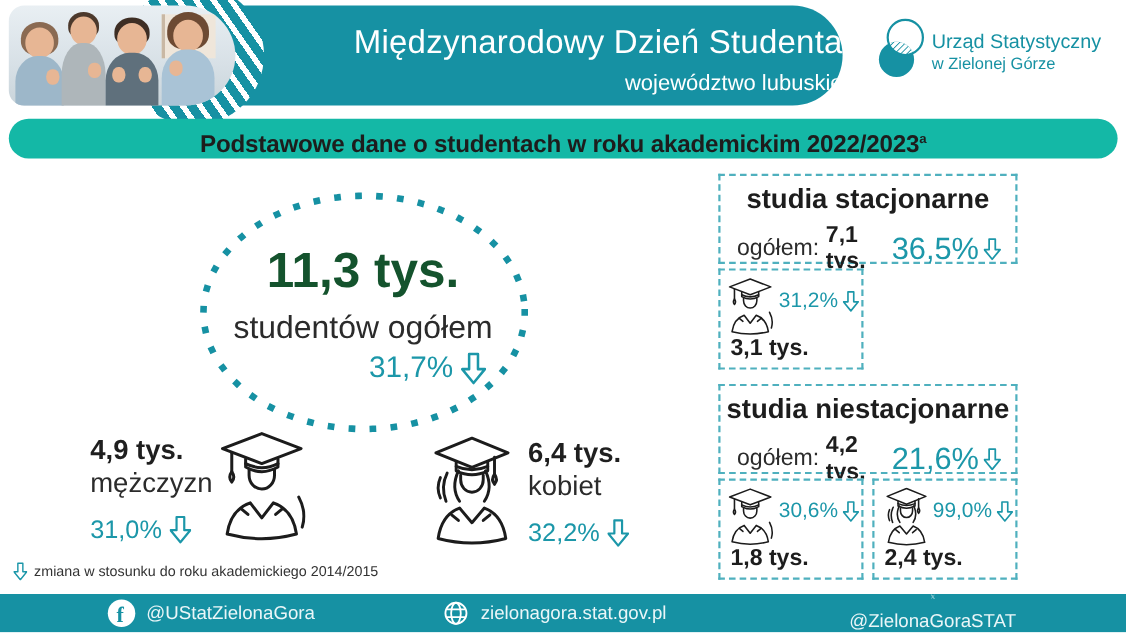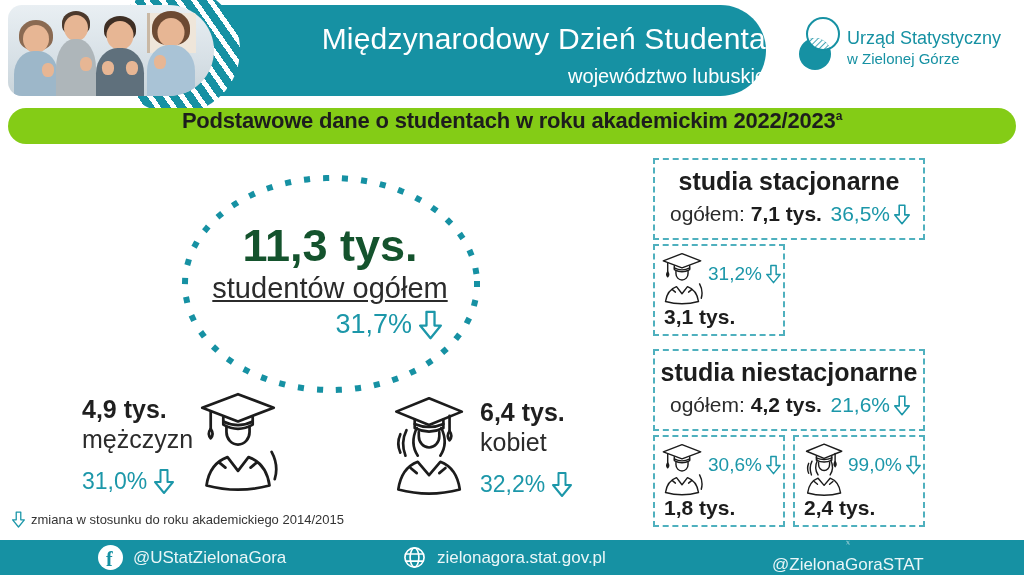--- a/index.html
+++ b/index.html
@@ -22,30 +22,30 @@
   .p-head{position:absolute;left:50%;transform:translateX(-50%);top:0;border-radius:50%;background:#e7b694;}
   .p-hair{position:absolute;left:50%;transform:translateX(-50%);border-radius:50% 50% 40% 40%;}
   .p-body{position:absolute;left:50%;transform:translateX(-50%);border-radius:45% 45% 10% 10%;}
   .p-thumb{position:absolute;width:12px;height:14px;border-radius:45%;background:#e7b694;}
 
   .logo-wrap{left:793px;top:12px;width:215px;height:78px;}
   .logo-text1{position:absolute;left:54px;top:16px;font-size:18px;color:#1691A3;font-weight:400;}
   .logo-text2{position:absolute;left:54px;top:38px;font-size:15px;color:#1691A3;}
 
   
-  .title-bar{left:8px;top:108px;width:1008px;height:36px;background:#84cc16;border-radius:18px;
-             display:flex;align-items:flex-start;justify-content:center;}
+  .title-bar{left:8px;top:108px;width:1008px;height:36px;background:#14b8a6;border-radius:18px;
+             display:flex;align-items:flex-end;justify-content:center;}
   .title-bar-text{font-size:22px;font-weight:700;color:#1d1d1d;letter-spacing:-.2px;}
   .title-bar-text sup{font-size:12px;}
 
   
   .dots-svg{left:176px;top:170px;}
   .total-box{left:196px;top:222px;width:268px;text-align:center;}
   .total-value{font-size:45px;font-weight:800;color:#14532d;line-height:1.05;}
-  .total-label{font-size:29px;color:#2b2b2b;margin-top:3px;text-decoration:underline;}
+  .total-label{font-size:29px;color:#2b2b2b;margin-top:13px;}
   .total-change{margin-top:4px;padding-right:22px;text-align:right;font-size:27px;color:#1C97A9;
                 display:flex;align-items:center;justify-content:flex-end;gap:7px;}
 
   .arr{display:inline-block;color:#1C97A9;flex:none;}
 
   
   .men-text{left:82px;top:395px;width:118px;}
   .women-text{left:480px;top:398px;width:120px;}
   .g-value{font-size:25px;font-weight:800;color:#1f1f1f;}
   .g-label{font-size:25px;color:#2b2b2b;margin-top:1px;}
@@ -53,21 +53,21 @@
   .icon-men-main{left:198px;top:391px;}
   .icon-women-main{left:386px;top:395px;}
 
   
   .panel-head{left:653px;width:272px;height:82px;border:2px dashed #4FB0BE;box-sizing:border-box;
               background:#fff;}
   .panel-title{text-align:center;font-size:25px;font-weight:800;color:#1d1d1d;margin-top:7px;}
   .panel-total{display:flex;align-items:center;padding:6px 13px 0 15px;}
   .pt-label{font-size:21px;color:#2b2b2b;}
   .pt-value{font-size:21px;font-weight:800;color:#1d1d1d;margin-left:6px;}
-  .pt-change{margin-left:auto;font-size:21px;color:#1C97A9;display:flex;align-items:center;gap:4px;}
+  .pt-change{margin-left:auto;font-size:28px;color:#1C97A9;display:flex;align-items:center;gap:4px;}
   .sub-box{width:132px;height:92px;border:2px dashed #4FB0BE;box-sizing:border-box;background:#fff;}
   .sub-change{position:absolute;left:53px;top:17px;font-size:19px;color:#1C97A9;display:flex;align-items:center;gap:4px;}
   .sub-value{position:absolute;left:9px;bottom:5px;font-size:21px;font-weight:800;color:#1d1d1d;}
   .sub-icon{position:absolute;left:6px;top:6px;}
 
   
   .footnote{left:12px;top:511px;display:flex;align-items:center;gap:6px;}
   .footnote-text{font-size:13px;color:#333;}
 
   

